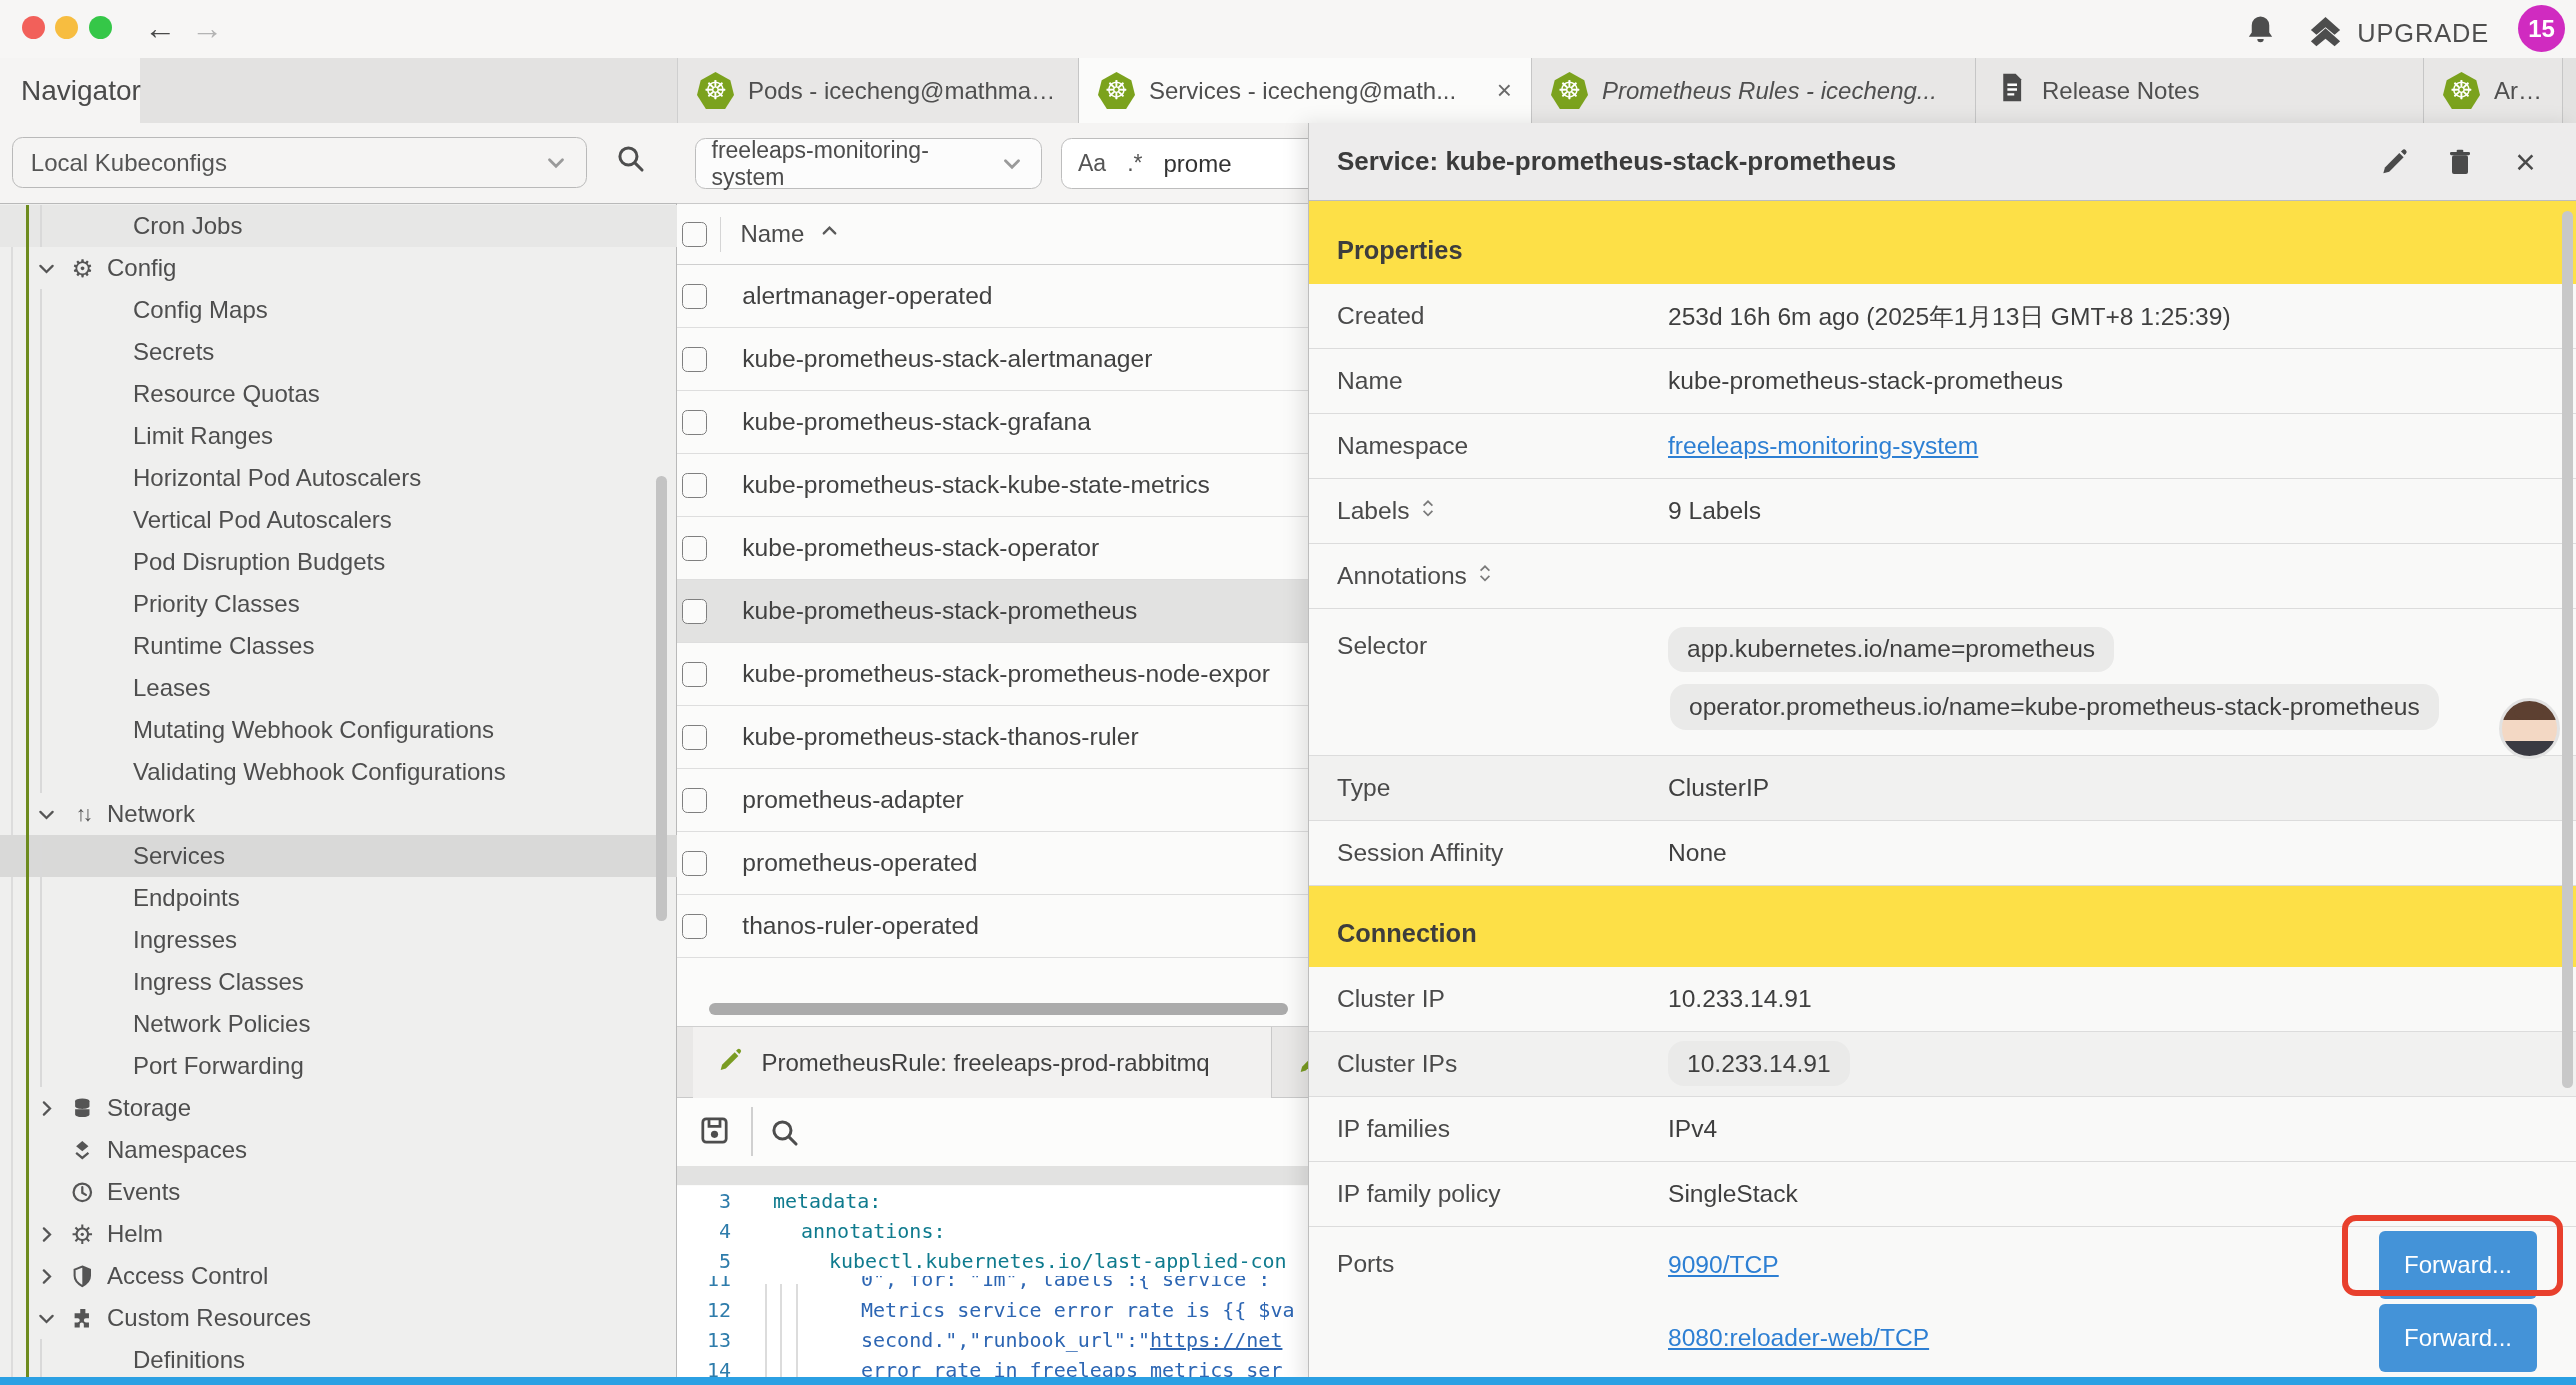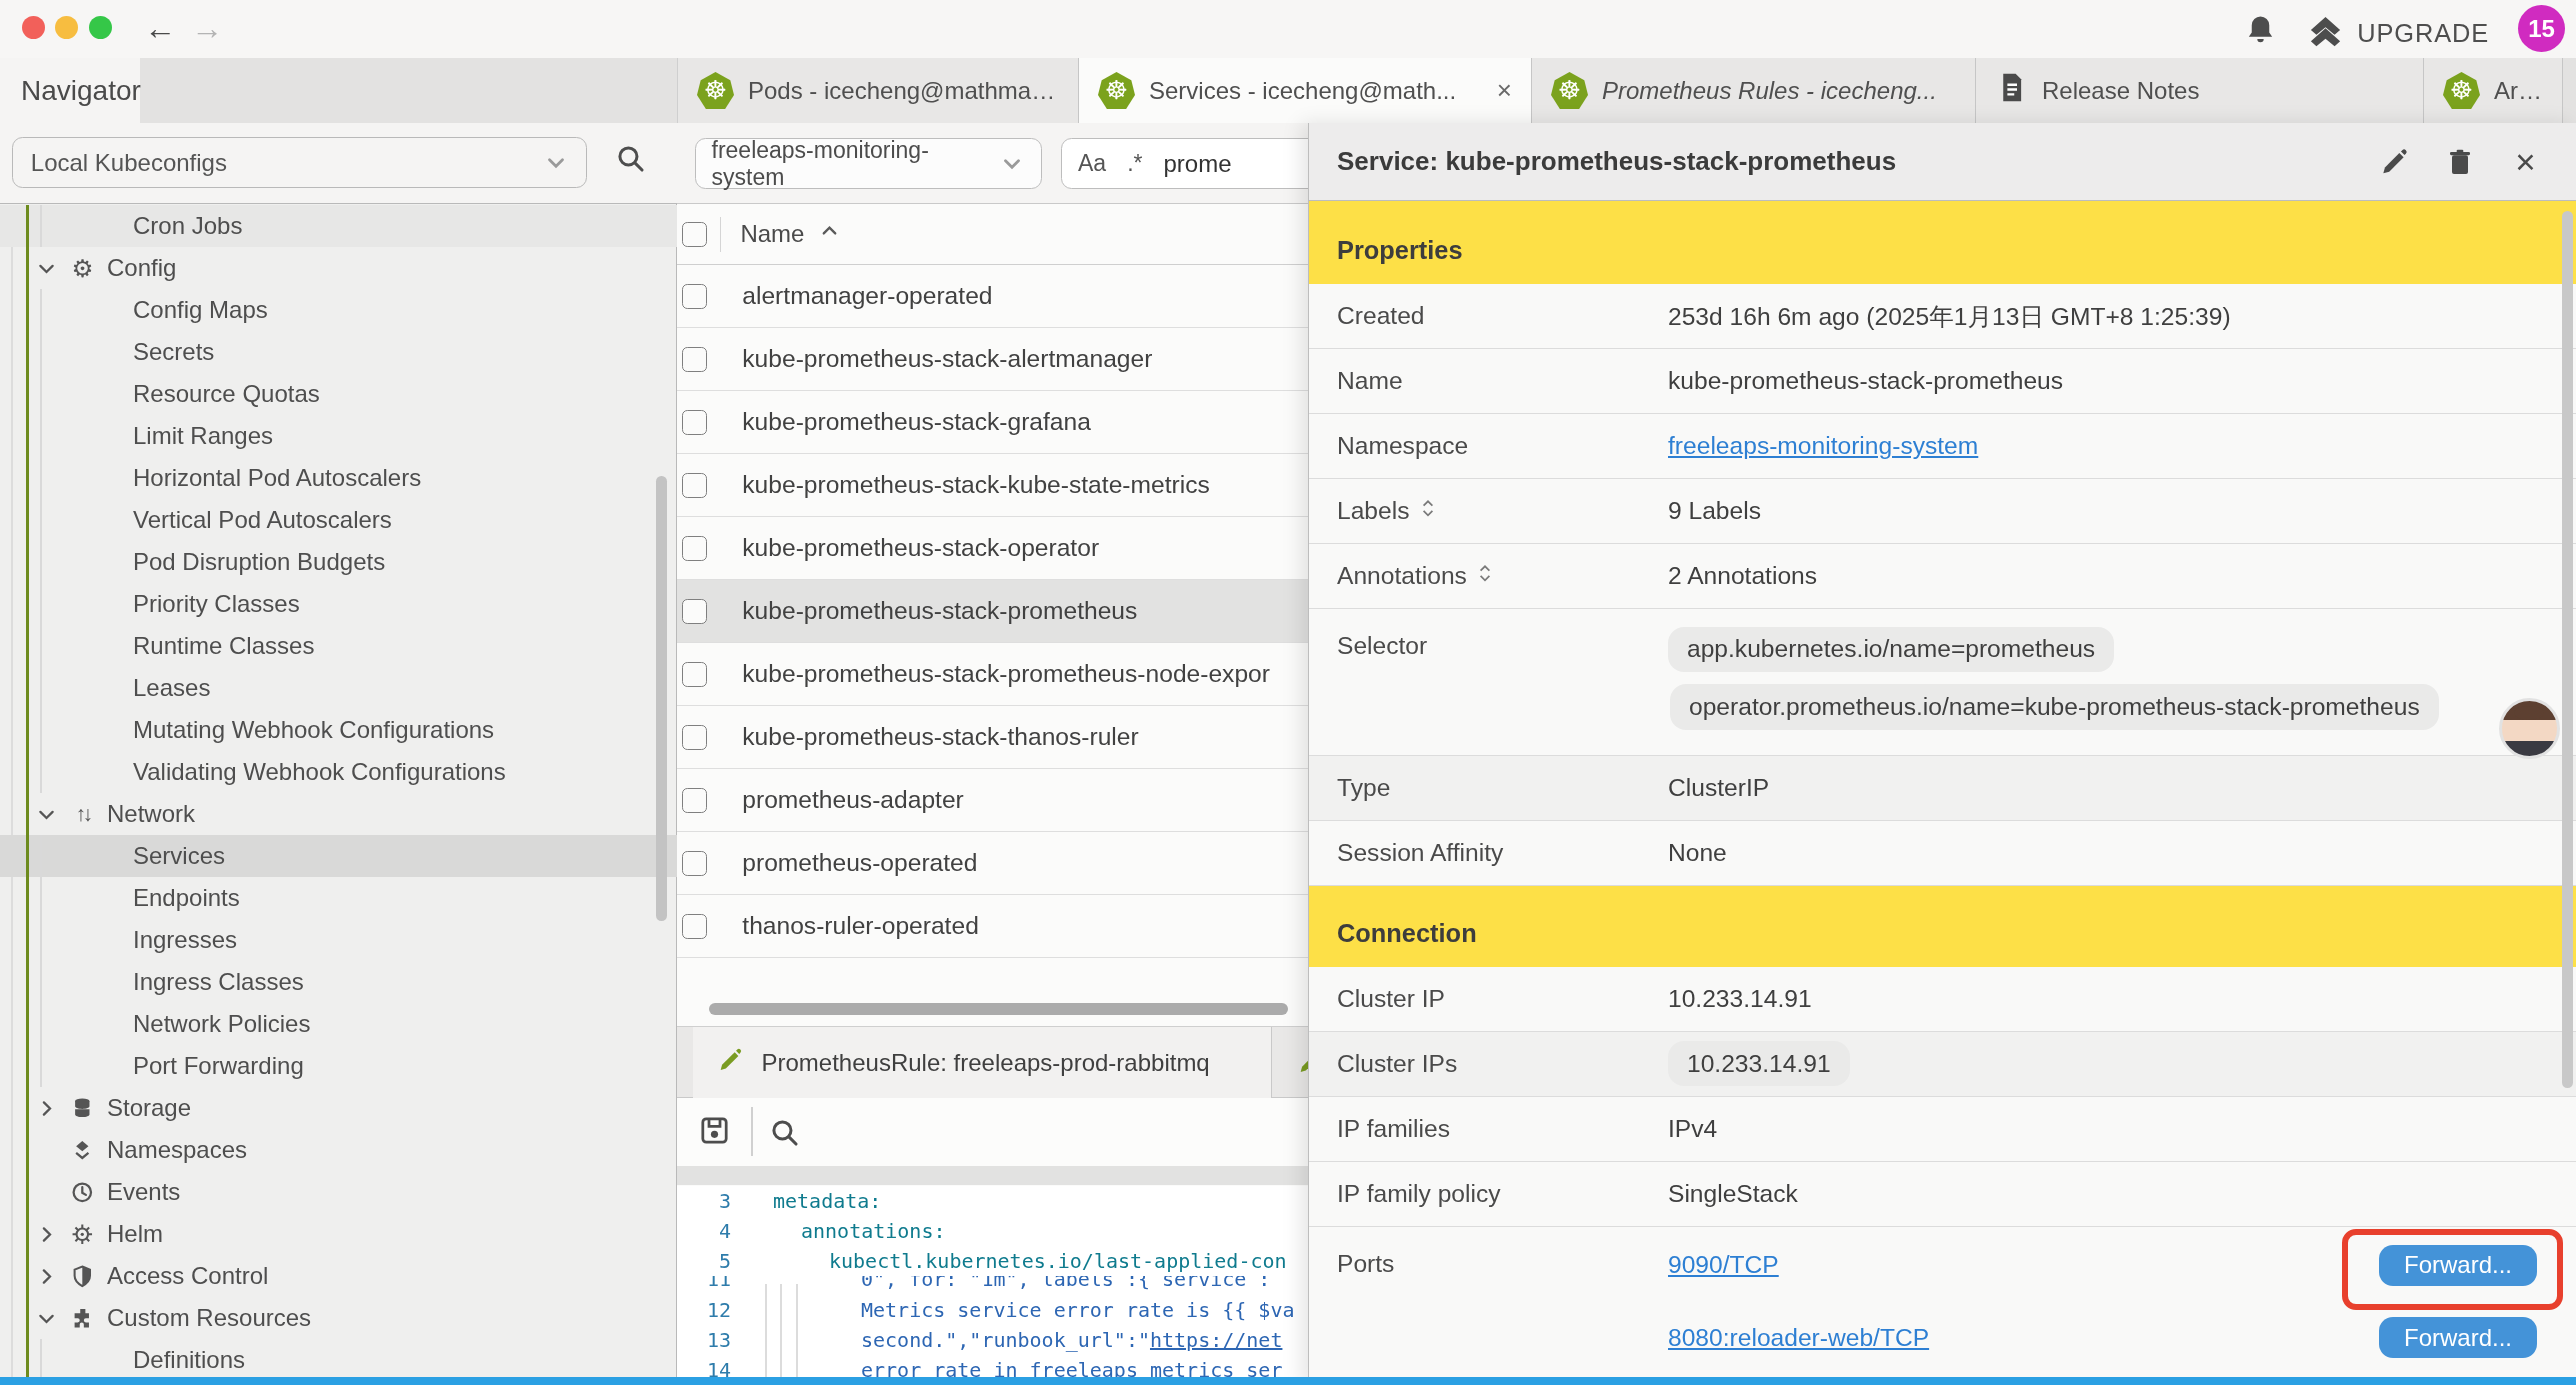--- a/index.html
+++ b/index.html
@@ -137,21 +137,21 @@
   .dval a,.plink{color:#2d7fd3;text-decoration:underline;cursor:pointer;}
   .chip{display:inline-block;background:#eaeae9;border-radius:16px;padding:8.8px 19px;margin:7px 0;color:#3f3f3f;}
   .drow.selector{align-items:flex-start;padding:12.3px 0;}
   .drow.selector .dlab{padding-top:10.5px;}
   .chipstack .chip{display:block;width:max-content;margin:5.3px 0 12.3px 0;}
   .chipstack .chip:nth-child(2){margin-left:2px;}
   .drow.ports{align-items:flex-start;border-bottom:none;min-height:162px;}
   .drow.ports .dlab{padding-top:23px;}
   .portline{display:flex;align-items:center;justify-content:space-between;padding-right:40px;height:77px;}
   .portline.second{height:68px;}
-  .fwd-btn{width:158px;height:41px;background:#4493d8;border:none;border-radius:14px;color:#fff;
+  .fwd-btn{width:158px;height:68px;background:#4493d8;border:none;border-radius:6px;color:#fff;
            font-size:24px;font-family:"Liberation Sans",sans-serif;}
   .btnwrap{position:relative;display:inline-block;}
   .red-ring{position:absolute;left:-37px;top:-16px;width:221px;height:81px;border:6.1px solid #e8402d;
             border-radius:14px;box-sizing:border-box;pointer-events:none;}
   #avatar{position:absolute;right:16px;top:575px;width:61px;height:61px;border-radius:50%;
           border:3.5px solid #e2e2e2;box-sizing:border-box;overflow:hidden;
           background:linear-gradient(#5d4031 0 34%,#f3d8c4 34% 72%,#3a3a42 72%);}
   #avatar::before{content:"";position:absolute;left:12.3px;top:5.3px;width:30px;height:14px;border-radius:50%;background:#5d4031;}
   #detail-scroll{position:absolute;right:3.5px;top:88px;width:10.5px;height:877px;border-radius:5.3px;background:#c8c8c8;}
   
@@ -644,21 +644,20 @@
         <span class="dval">9 Labels</span>
       </div>
       <div class="drow">
         <span class="dlab">
           <span>Annotations</span>
           <span><svg viewBox="0 0 18 28" width="16" height="24.6">
                 <path d="M4 11l5-5 5 5" stroke="#7a7a7a" stroke-width="2" fill="none"></path>
                 <path d="M4 17l5 5 5-5" stroke="#7a7a7a" stroke-width="2" fill="none"></path>
               </svg></span>
         </span>
-        <span class="dval">2 Annotations</span>
       </div>
       <div class="drow selector">
         <span class="dlab">Selector</span>
         <span class="dval chipstack">
           <span class="chip">app.kubernetes.io/name=prometheus</span>
           <span class="chip">operator.prometheus.io/name=kube-prometheus-stack-prometheus</span>
         </span>
       </div>
       <div class="drow alt">
         <span class="dlab">Type</span>

